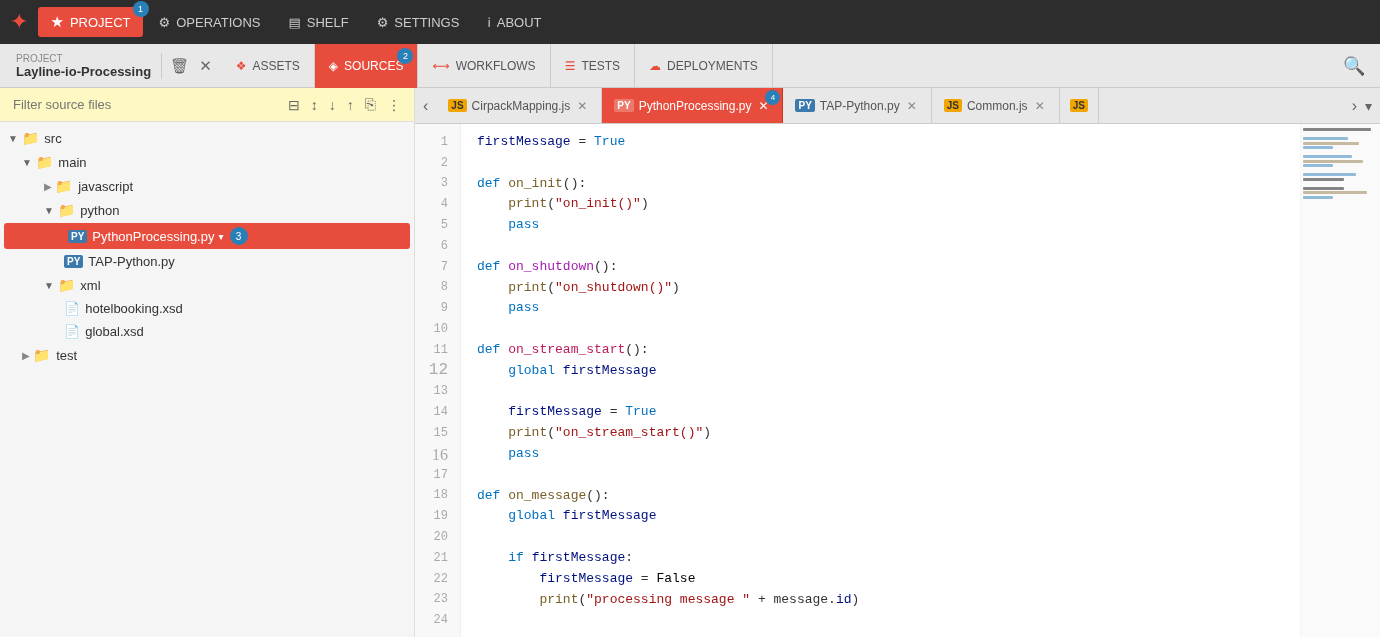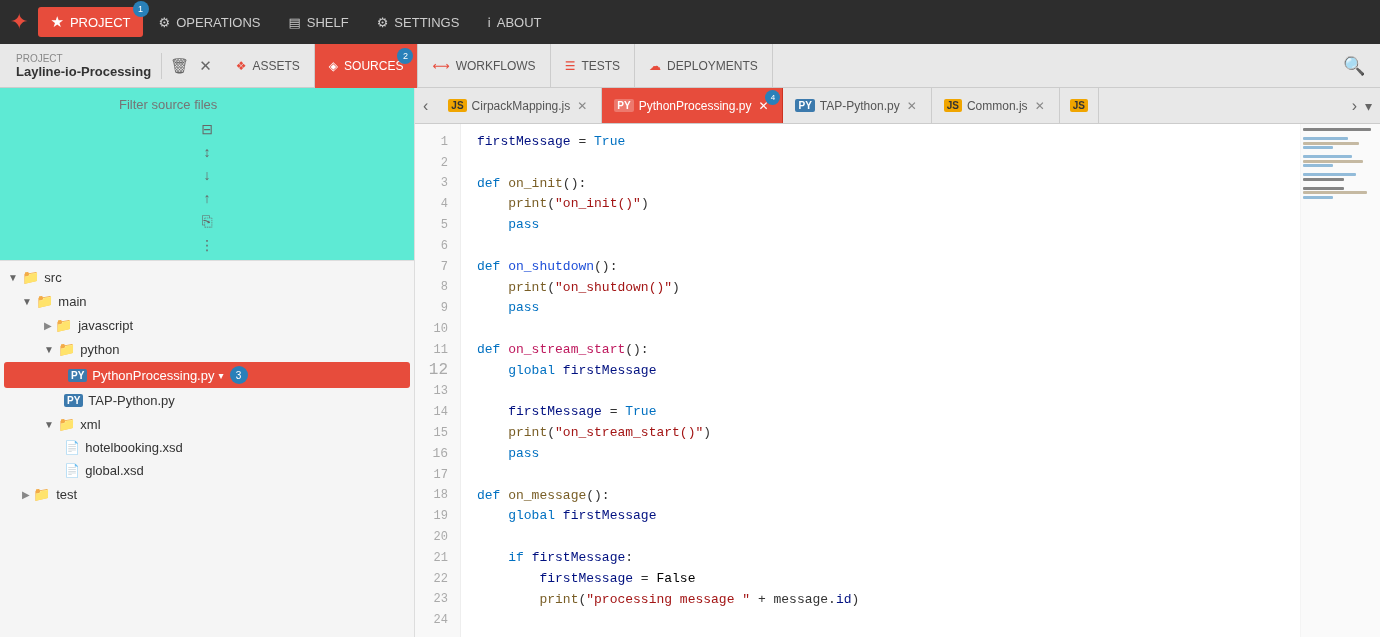--- a/index.html
+++ b/index.html
@@ -73,21 +73,21 @@
     <span style="color:#e74c3c;">☁</span>
     <span>DEPLOYMENTS</span>
   </div>
   <div style="margin-left:auto;cursor:pointer;color:#666;font-size:18px;padding:0 8px;">🔍</div>
 </div>
 
 <div style="display:flex;height:calc(637px - 88px);">
 
   <div style="width:415px;background:#f5f5f5;border-right:1px solid #ddd;display:flex;flex-direction:column;overflow:hidden;">
 
-    <div style="display:flex;align-items:center;padding:5px 9px;border-bottom:1px solid #ddd;gap:3px;background:#5eead4;flex-direction:column;">
+    <div style="display:flex;align-items:center;padding:5px 9px;border-bottom:1px solid #ddd;gap:3px;background:#fef9c3;">
       <input type="text" placeholder="Filter source files" style="flex: 1 1 0%; border: none; background: transparent; font-size: 13px; color: rgb(51, 51, 51); outline: none; padding: 4px;">
       <button style="background:none;border:none;cursor:pointer;color:#666;font-size:14px;padding:2px 4px;">⊟</button>
       <button style="background:none;border:none;cursor:pointer;color:#666;font-size:14px;padding:2px 4px;">↕</button>
       <button style="background:none;border:none;cursor:pointer;color:#666;font-size:14px;padding:2px 4px;">↓</button>
       <button style="background:none;border:none;cursor:pointer;color:#666;font-size:14px;padding:2px 4px;">↑</button>
       <button style="background:none;border:none;cursor:pointer;color:#666;font-size:14px;padding:2px 4px;">⎘</button>
       <button style="background:none;border:none;cursor:pointer;color:#666;font-size:14px;padding:2px 4px;">⋮</button>
     </div>
 
     <div style="flex:1;overflow-y:auto;padding:4px 0;">
@@ -205,21 +205,21 @@
         <div style="height:20.8px;display:flex;align-items:center;justify-content:flex-end;font-size:12px;">6</div>
         <div style="height:20.8px;display:flex;align-items:center;justify-content:flex-end;font-size:12px;">7</div>
         <div style="height:20.8px;display:flex;align-items:center;justify-content:flex-end;font-size:12px;">8</div>
         <div style="height:20.8px;display:flex;align-items:center;justify-content:flex-end;font-size:12px;">9</div>
         <div style="height:20.8px;display:flex;align-items:center;justify-content:flex-end;font-size:12px;">10</div>
         <div style="height:20.8px;display:flex;align-items:center;justify-content:flex-end;font-size:12px;">11</div>
         <div style="height:20.8px;display:flex;align-items:center;justify-content:flex-end;font-size:16px;">12</div>
         <div style="height:20.8px;display:flex;align-items:center;justify-content:flex-end;font-size:12px;">13</div>
         <div style="height:20.8px;display:flex;align-items:center;justify-content:flex-end;font-size:12px;">14</div>
         <div style="height:20.8px;display:flex;align-items:center;justify-content:flex-end;font-size:12px;">15</div>
-        <div style="height:20.8px;display:flex;align-items:center;justify-content:flex-end;font-size:13px;">16</div>
+        <div style="height:20.8px;display:flex;align-items:center;justify-content:flex-end;font-size:16px;font-family:Liberation Serif, serif;">16</div>
         <div style="height:20.8px;display:flex;align-items:center;justify-content:flex-end;font-size:12px;">17</div>
         <div style="height:20.8px;display:flex;align-items:center;justify-content:flex-end;font-size:12px;">18</div>
         <div style="height:20.8px;display:flex;align-items:center;justify-content:flex-end;font-size:12px;">19</div>
         <div style="height:20.8px;display:flex;align-items:center;justify-content:flex-end;font-size:12px;">20</div>
         <div style="height:20.8px;display:flex;align-items:center;justify-content:flex-end;font-size:12px;">21</div>
         <div style="height:20.8px;display:flex;align-items:center;justify-content:flex-end;font-size:12px;">22</div>
         <div style="height:20.8px;display:flex;align-items:center;justify-content:flex-end;font-size:12px;">23</div>
         <div style="height:20.8px;display:flex;align-items:center;justify-content:flex-end;font-size:12px;">24</div>
       </div>
 
@@ -239,21 +239,21 @@
           <span style="color:#333;">    </span><span style="color:#795E26;">print</span><span style="color:#333;">(</span><span style="color:#a31515;">"on_init()"</span><span style="color:#333;">)</span>
         </div>
 
         <div style="height:20.8px;display:flex;align-items:center;white-space:pre;font-size:13px;">
           <span style="color:#333;">    </span><span style="color:#0070c1;">pass</span>
         </div>
 
         <div style="height:20.8px;"></div>
 
         <div style="height:20.8px;display:flex;align-items:center;white-space:pre;font-size:13px;">
-          <span style="color:#0070c1;">def </span><span style="color:#1d4ed8;">on_shutdown</span><span style="color:#333;">():</span>
+          <span style="color:#0070c1;">def </span><span style="color:#a21caf;">on_shutdown</span><span style="color:#333;">():</span>
         </div>
 
         <div style="height:20.8px;display:flex;align-items:center;white-space:pre;font-size:13px;">
           <span style="color:#333;">    </span><span style="color:#795E26;">print</span><span style="color:#333;">(</span><span style="color:#a31515;">"on_shutdown()"</span><span style="color:#333;">)</span>
         </div>
 
         <div style="height:20.8px;display:flex;align-items:center;white-space:pre;font-size:13px;">
           <span style="color:#333;">    </span><span style="color:#0070c1;">pass</span>
         </div>
 

